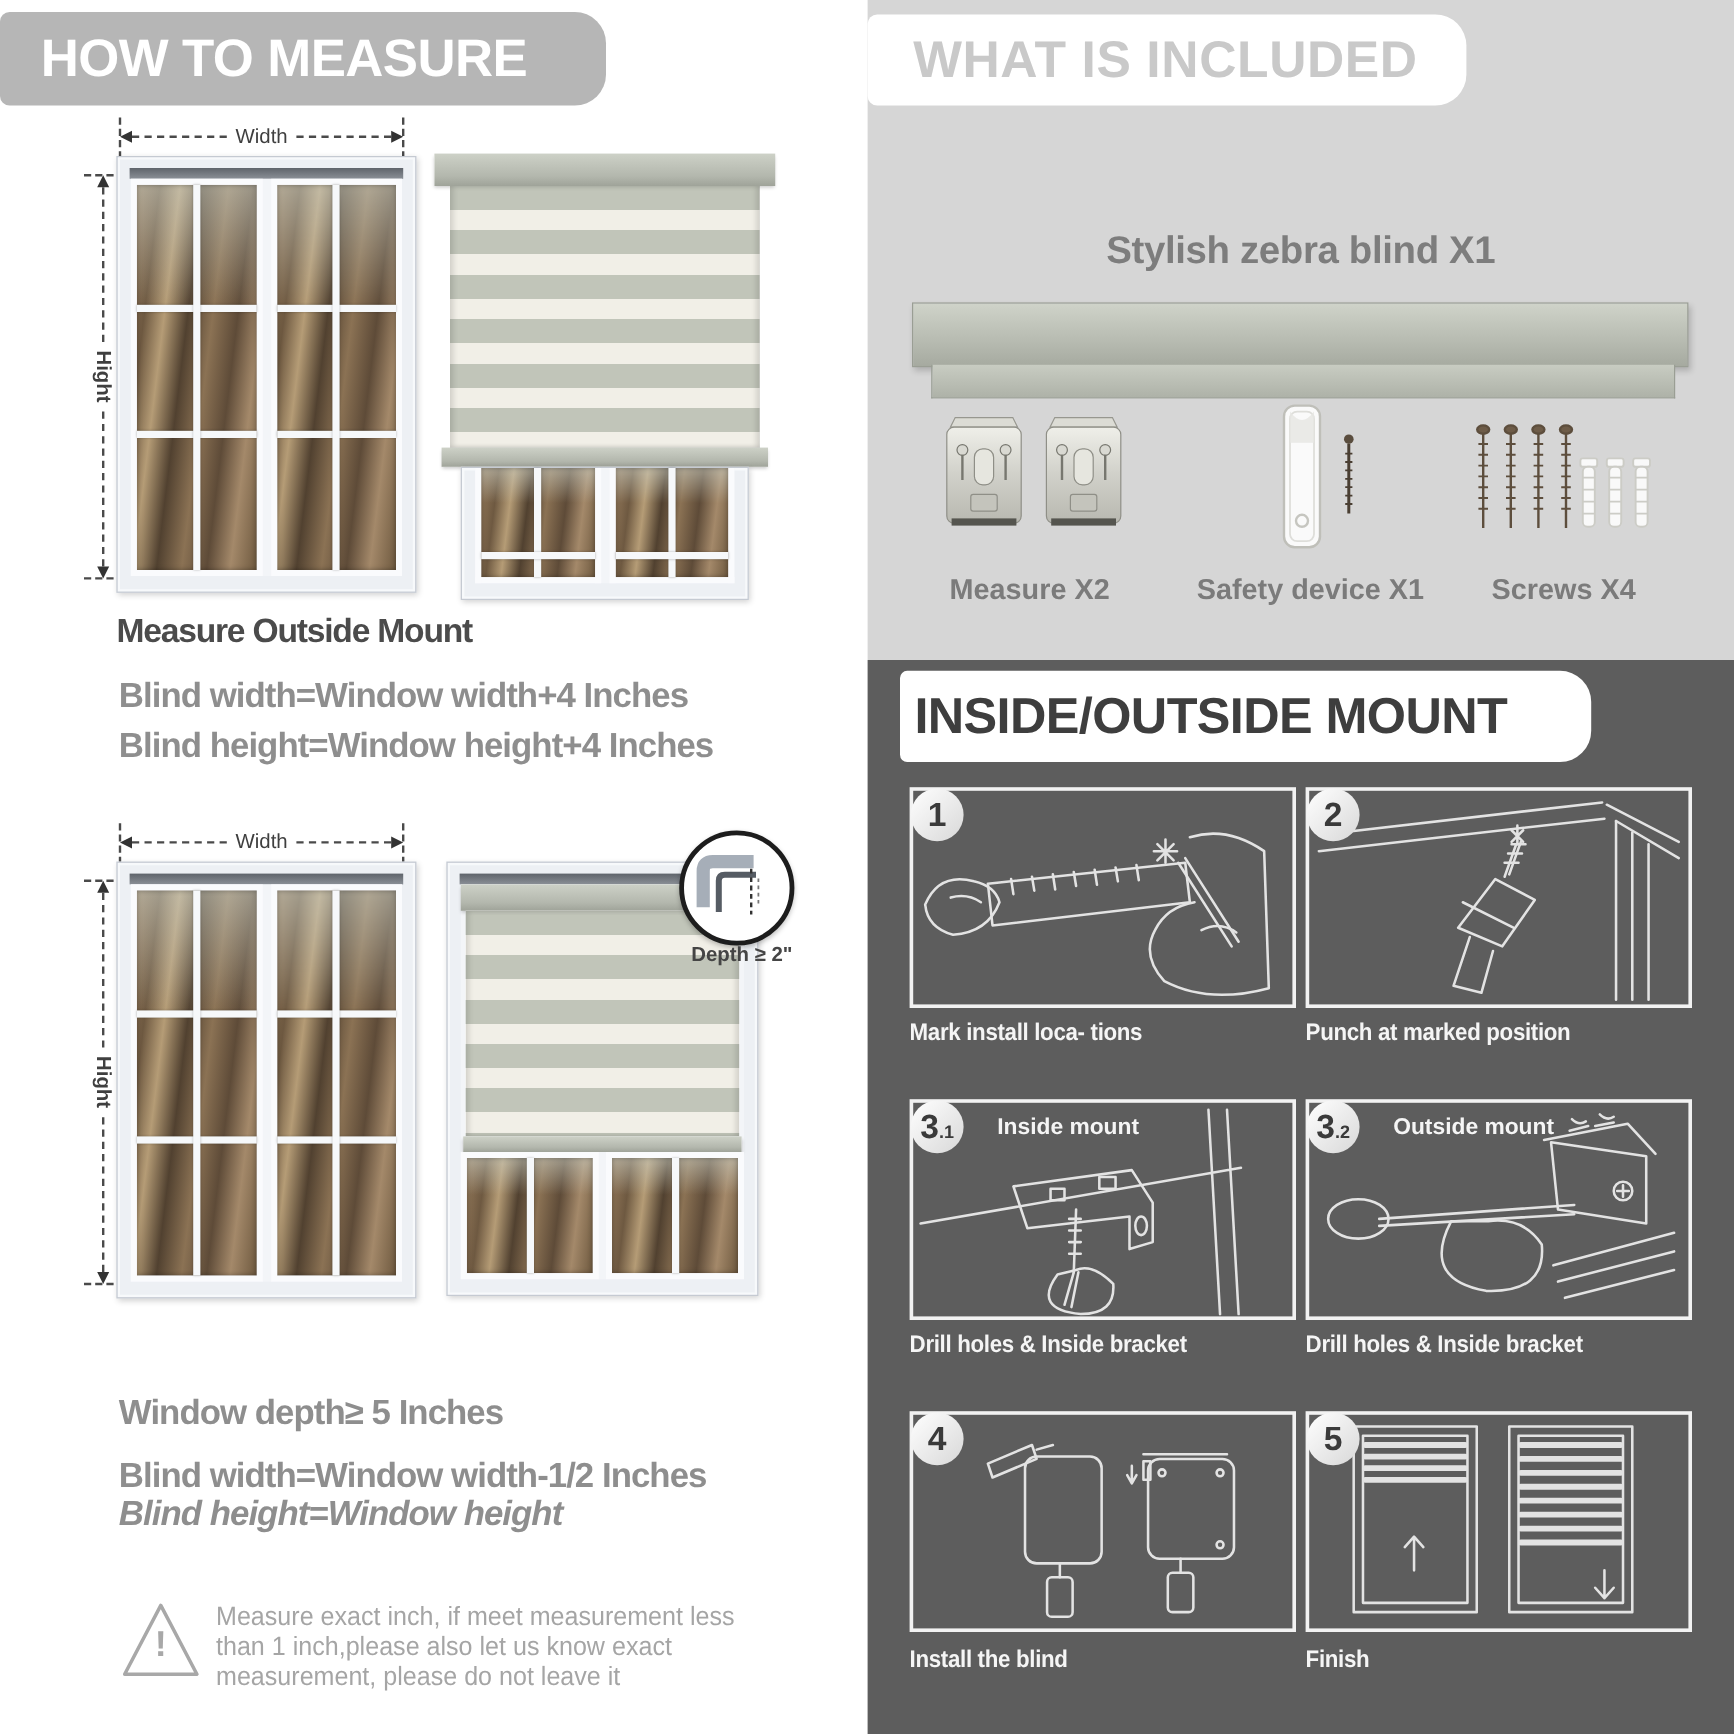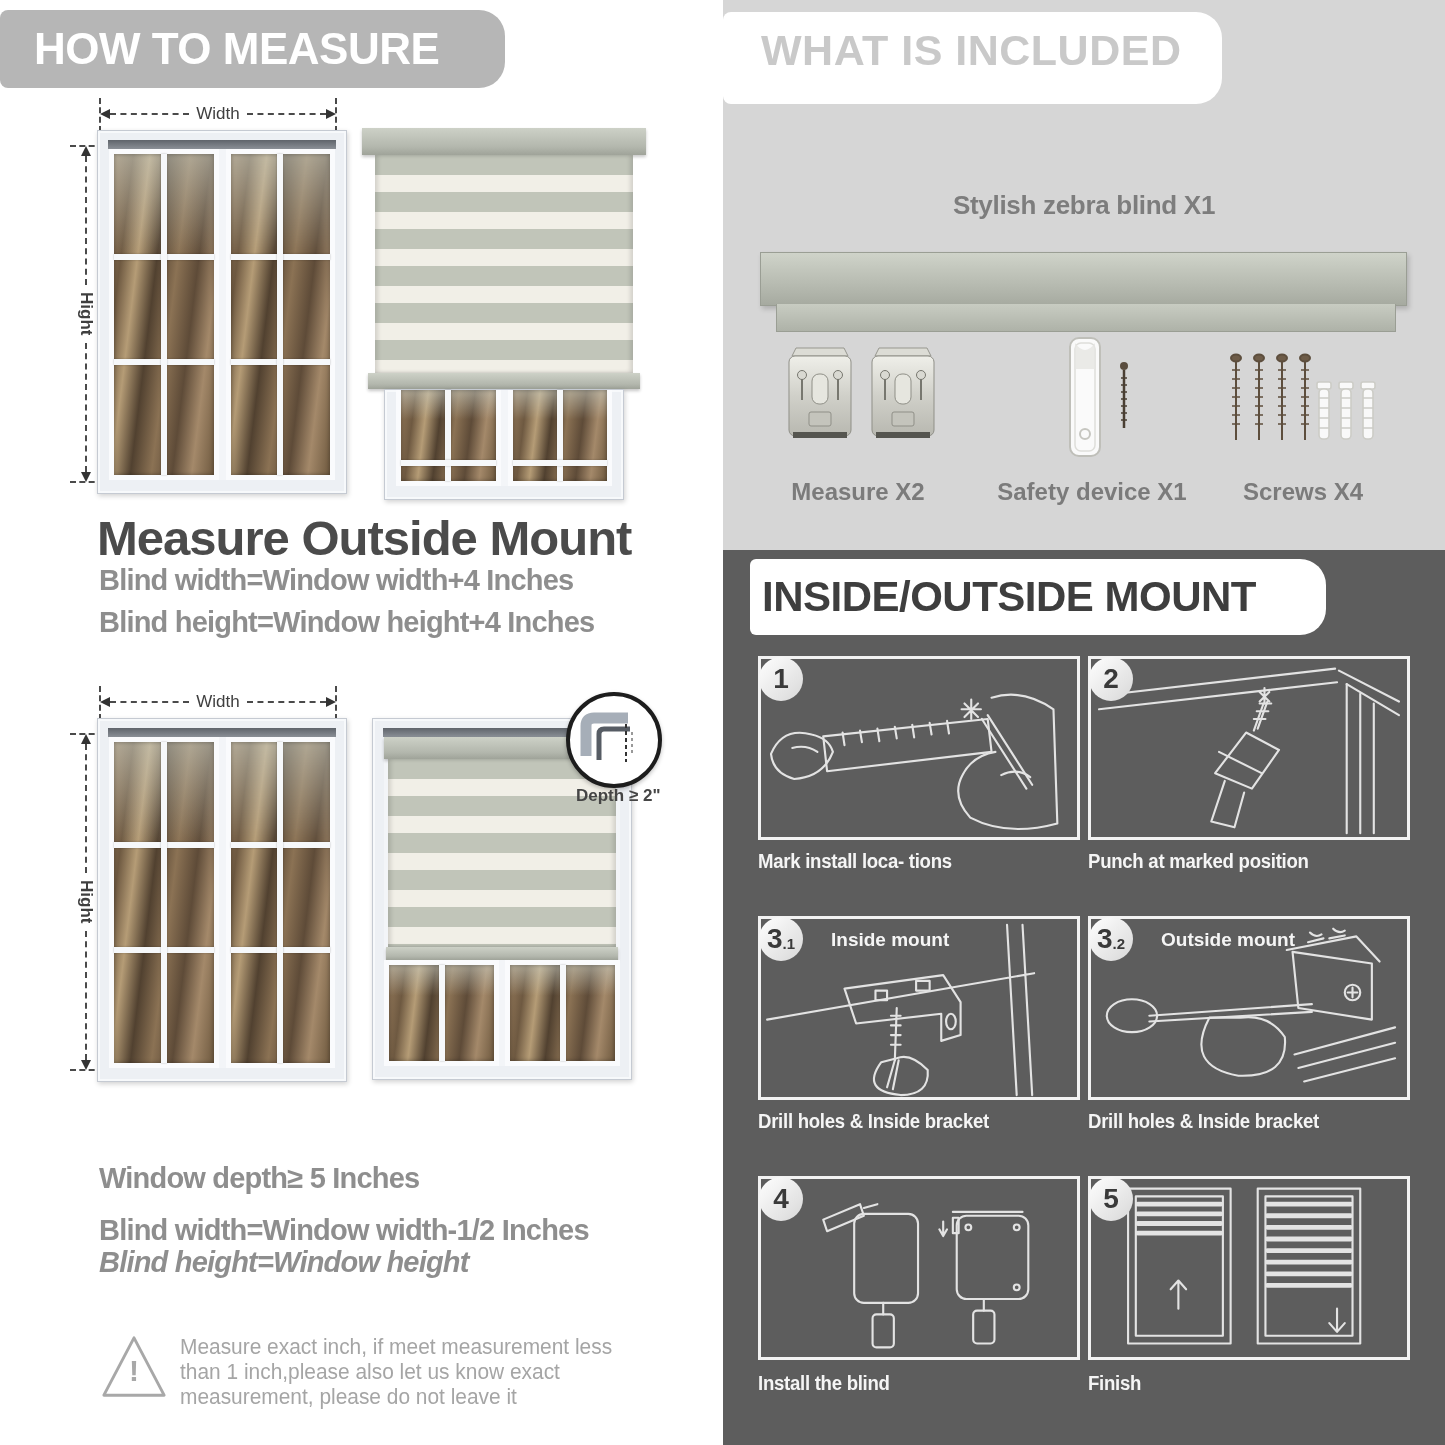--- a/index.html
+++ b/index.html
@@ -3,29 +3,29 @@
 <meta charset="utf-8">
 <style>
   html,body{margin:0;padding:0;background:#fff;}
   #stage{position:relative;width:1445px;height:1445px;background:#ffffff;overflow:hidden;
          font-family:"Liberation Sans",sans-serif;}
   
   .hbar{position:absolute;left:0;top:10px;width:505px;height:78px;background:#b6b6b6;
         border-radius:8px 26px 26px 8px;color:#fff;font-size:44px;font-weight:bold;
         line-height:78px;padding-left:34px;box-sizing:border-box;letter-spacing:-.5px;white-space:nowrap;}
   .rpanel-light{position:absolute;left:723px;top:0;width:722px;height:550px;background:#d6d6d6;}
-  .wbox{position:absolute;left:0;top:12px;width:499px;height:92px;background:#fff;
+  .wbox{position:absolute;left:0;top:12px;width:499px;height:76px;background:#fff;
         border-radius:8px 26px 26px 8px;color:#c9c9c9;font-size:43px;font-weight:bold;
         line-height:76px;padding-left:38px;box-sizing:border-box;letter-spacing:.5px;white-space:nowrap;}
   .rpanel-dark{position:absolute;left:723px;top:550px;width:722px;height:895px;background:#5d5d5d;}
   .dbox{position:absolute;left:27px;top:9px;width:576px;height:76px;background:#fff;
         border-radius:6px 26px 26px 6px;color:#3e3e3e;font-size:42px;font-weight:bold;
         line-height:76px;padding-left:12px;box-sizing:border-box;letter-spacing:-.5px;white-space:nowrap;}
   
-  .h2{position:absolute;color:#4b4b4b;font-size:49px;font-weight:bold;letter-spacing:-1px;white-space:nowrap;}
+  .h2{position:absolute;color:#4b4b4b;font-size:28px;font-weight:bold;letter-spacing:-1px;white-space:nowrap;}
   .formula{position:absolute;color:#8e8e8e;font-size:29px;font-weight:bold;letter-spacing:-.8px;white-space:nowrap;}
   .warn-line{color:#a5a5a5;font-size:22px;line-height:25px;white-space:nowrap;
              transform:scaleX(.95);transform-origin:0 50%;}
   
   .win{position:absolute;background:#edf0f4;border:1px solid #c5cad2;
        box-shadow:inset 0 0 0 2px #f7f9fb,1px 2px 5px rgba(0,0,0,.18);}
   .win .top-shadow{position:absolute;top:9px;left:10px;right:10px;height:9px;
        background:linear-gradient(180deg,#5f646b,#8a8f96);}
   .win .sashes{position:absolute;top:18px;left:11px;right:11px;bottom:13px;background:#f3f5f8;
        display:flex;gap:7px;}
@@ -55,21 +55,21 @@
   
   .rail{background:linear-gradient(180deg,#cdd1c7,#b3b7ad 70%,#9fa399);box-shadow:0 2px 3px rgba(0,0,0,.22);}
   .stripes{background:repeating-linear-gradient(180deg,#c1c5b9 0px,#c1c5b9 20px,#f1efe7 20px,#f1efe7 37px);
        box-shadow:inset 3px 0 4px rgba(0,0,0,.12),inset -3px 0 4px rgba(0,0,0,.12);}
   
   .mag{position:absolute;width:88px;height:88px;border-radius:50%;border:4px solid #1d1d1d;
        background:#fff;overflow:hidden;box-shadow:0 2px 4px rgba(0,0,0,.25);}
   .depth-lab{position:absolute;color:#454545;font-size:17px;font-weight:bold;white-space:nowrap;}
   
   .prod-lab{position:absolute;left:723px;top:190px;width:722px;text-align:center;color:#7d7d7d;
-       font-size:26px;font-weight:bold;letter-spacing:-.3px;}
+       font-size:32px;font-weight:bold;letter-spacing:-.3px;}
   .item-lab{position:absolute;top:478px;color:#7b7b7b;font-size:24px;font-weight:bold;
        text-align:center;white-space:nowrap;}
   .hr-big1{position:absolute;left:760px;top:252px;width:645px;height:52px;
        background:linear-gradient(180deg,#cfd3c9,#b7bbb1 60%,#a6aaa0);border:1px solid #9a9e94;
        box-shadow:2px 3px 5px rgba(0,0,0,.18);}
   .hr-big2{position:absolute;left:776px;top:304px;width:618px;height:27px;
        background:linear-gradient(180deg,#c8ccc2,#aeb2a8);border:1px solid #9a9e94;border-top:none;}
   
   .panel{position:absolute;width:322px;height:184px;border:3px solid #f2f2f2;box-sizing:border-box;}
   .badge{position:absolute;left:-2px;top:-2px;width:44px;height:44px;border-radius:50%;

